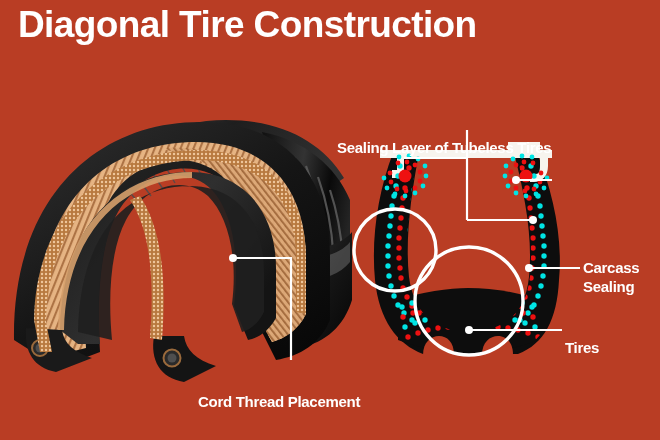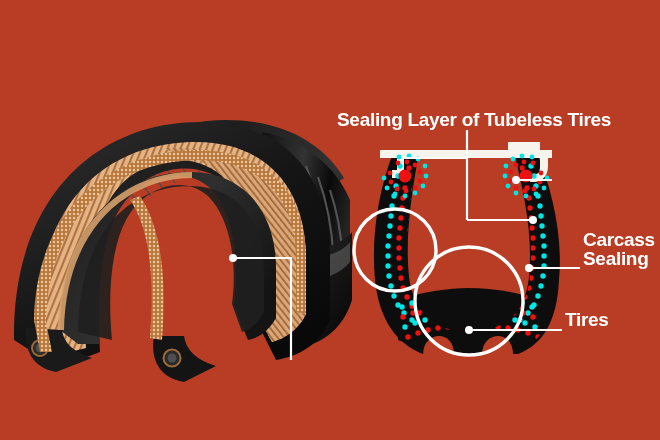--- a/index.html
+++ b/index.html
@@ -28,25 +28,26 @@
     font-weight: bold;
     color: #ffffff;
     letter-spacing: -0.6px;
     white-space: nowrap;
     font-family: "Liberation Sans", sans-serif;
   }
   .callout {
     position: absolute;
     color: #ffffff;
     font-weight: bold;
-    font-size: 19px;
+    font-size: 15px;
     letter-spacing: -0.3px;
     white-space: nowrap;
     line-height: 19px;
     font-family: "Liberation Sans", sans-serif;
+    margin-top: 28px;
   }
   #label-sealing { left: 337px; top: 110px; }
   #label-bead    { left: 553px; top: 168px; }
   #label-carcass { left: 583px; top: 230px; width: 70px; white-space: normal; }
   #label-tread   { left: 565px; top: 310px; }
   #label-cord    { left: 198px; top: 364px; }
   svg.art { position: absolute; left: 0; top: 0; }
 </style>
 </head>
 <body>
@@ -609,22 +610,24 @@
       <path d="M 469 330 L 562 330"></path>
     </g>
     <g fill="#ffffff">
       <circle cx="533" cy="220" r="4"></circle>
       <circle cx="516" cy="180" r="4"></circle>
       <circle cx="529" cy="268" r="4"></circle>
       <circle cx="469" cy="330" r="4"></circle>
     </g>
   </svg>
 
+  <div id="title">Diagonal Tire Construction</div>
 
   <div class="callout" id="label-sealing">Sealing Layer of Tubeless Tires</div>
 
 
   <div class="callout" id="label-carcass">Carcass Sealing</div>
 
   <div class="callout" id="label-tread">Tires</div>
 
+  <div class="callout" id="label-cord">Cord Thread Placement</div>
 
 </div>
 
 </body></html>

